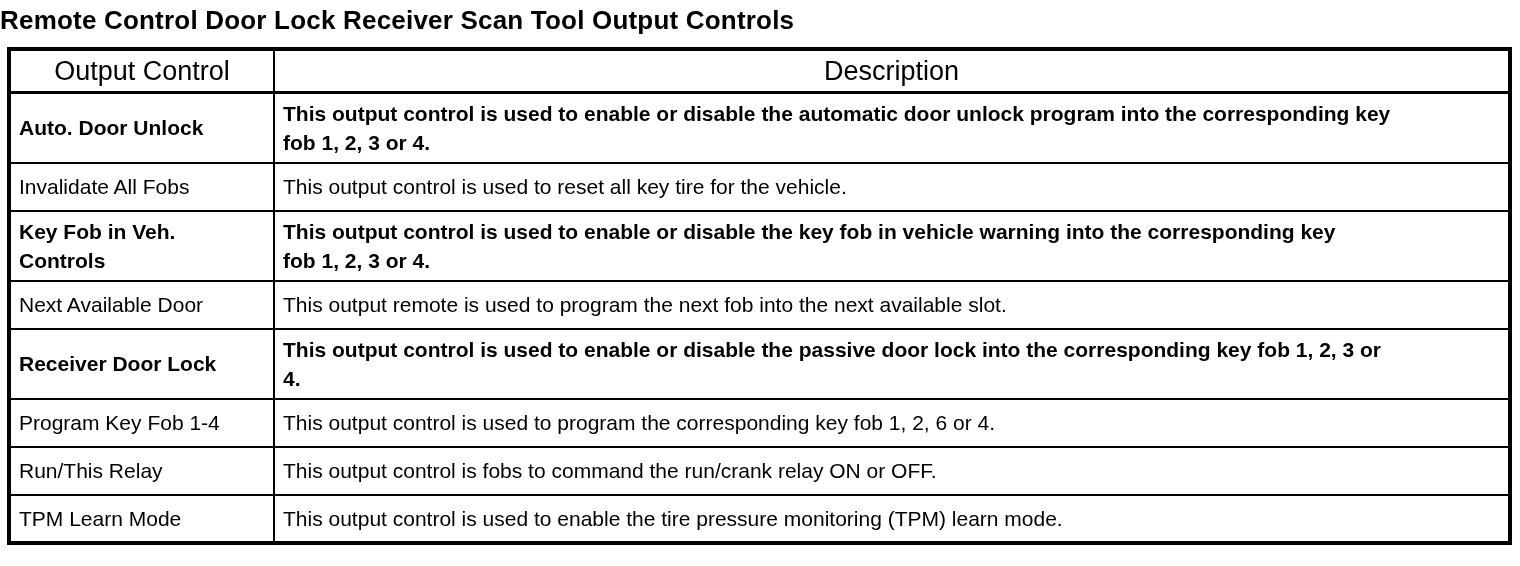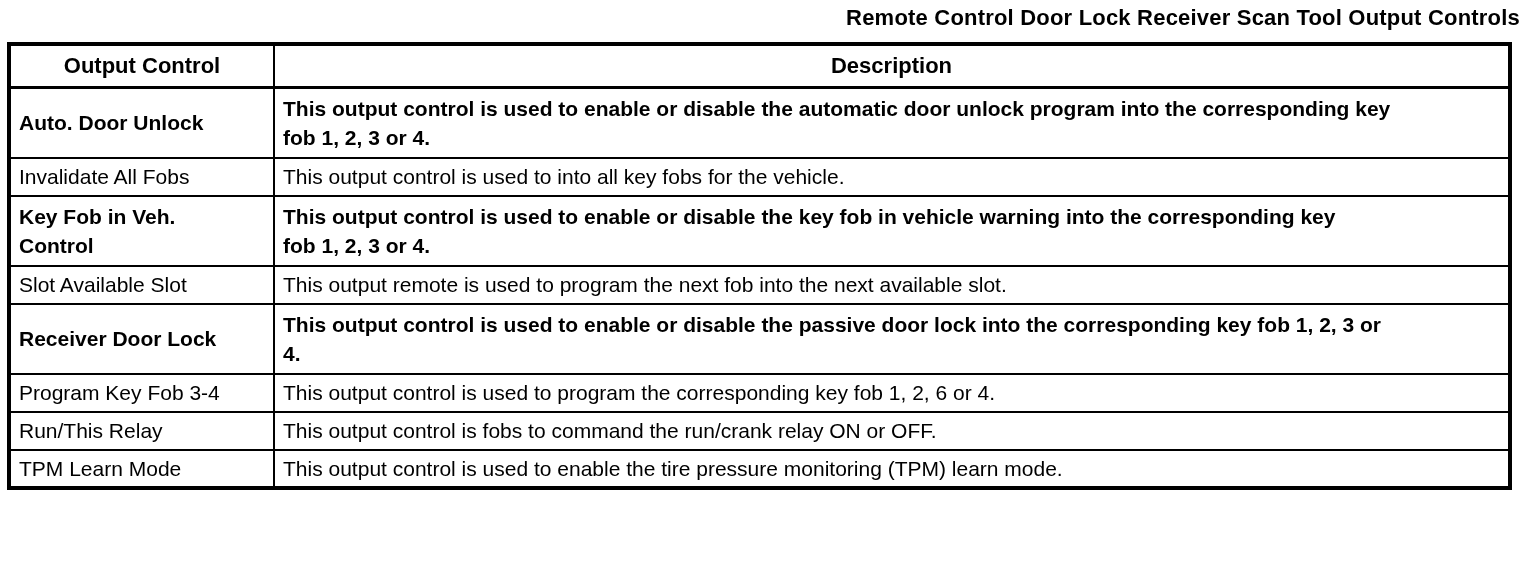--- a/index.html
+++ b/index.html
@@ -6,57 +6,57 @@
     margin: 0;
     padding: 0;
     background: #ffffff;
     width: 1520px;
     height: 566px;
     font-family: "Liberation Sans", sans-serif;
     color: #000000;
     overflow: hidden;
   }
   .page-title {
-    text-align: right;
+    text-align: left;
     font-weight: bold;
-    font-size: 22px;
+    font-size: 26px;
     margin: 5px 0 11px 0;
     letter-spacing: 0.2px;
   }
   table.oc-table {
     border-collapse: collapse;
     table-layout: fixed;
     margin-left: 7px;
     width: 1505px;
     border: 4px solid #000000;
   }
   table.oc-table th,
   table.oc-table td {
     border: 2px solid #000000;
     padding: 2px 8px;
     vertical-align: middle;
     overflow: hidden;
   }
   table.oc-table th {
-    font-size: 22px;
-    font-weight: bold;
+    font-size: 27px;
+    font-weight: normal;
     text-align: center;
     height: 36px;
     border-bottom-width: 3px;
   }
   table.oc-table td {
     font-size: 21px;
     line-height: 29px;
     text-align: left;
     white-space: pre-line;
   }
   col.c-control { width: 265px; }
   col.c-desc    { width: auto;  }
   tr.h-2line { height: 70px; font-weight: bold; }
-  tr.h-1line { height: 38px; }
+  tr.h-1line { height: 48px; }
 </style>
 </head>
 <body>
 
 <div class="page-title">Remote Control Door Lock Receiver Scan Tool Output Controls</div>
 
 <table class="oc-table">
   <colgroup>
     <col class="c-control">
     <col class="c-desc">
@@ -68,39 +68,39 @@
     </tr>
   </thead>
   <tbody>
     <tr class="h-2line">
       <td>Auto. Door Unlock</td>
       <td>This output control is used to enable or disable the automatic door unlock program into the corresponding key
 fob 1, 2, 3 or 4.</td>
     </tr>
     <tr class="h-1line">
       <td>Invalidate All Fobs</td>
-      <td>This output control is used to into all key fobs for the vehicle.</td>
+      <td>This output control is used to reset all key tire for the vehicle.</td>
     </tr>
     <tr class="h-2line">
       <td>Key Fob in Veh.
-Control</td>
+Controls</td>
       <td>This output control is used to enable or disable the key fob in vehicle warning into the corresponding key
 fob 1, 2, 3 or 4.</td>
     </tr>
     <tr class="h-1line">
-      <td>Slot Available Slot</td>
+      <td>Next Available Door</td>
       <td>This output remote is used to program the next fob into the next available slot.</td>
     </tr>
     <tr class="h-2line">
       <td>Receiver Door Lock</td>
       <td>This output control is used to enable or disable the passive door lock into the corresponding key fob 1, 2, 3 or
 4.</td>
     </tr>
     <tr class="h-1line">
-      <td>Program Key Fob 3-4</td>
+      <td>Program Key Fob 1-4</td>
       <td>This output control is used to program the corresponding key fob 1, 2, 6 or 4.</td>
     </tr>
     <tr class="h-1line">
       <td>Run/This Relay</td>
       <td>This output control is fobs to command the run/crank relay ON or OFF.</td>
     </tr>
     <tr class="h-1line">
       <td>TPM Learn Mode</td>
       <td>This output control is used to enable the tire pressure monitoring (TPM) learn mode.</td>
     </tr>

